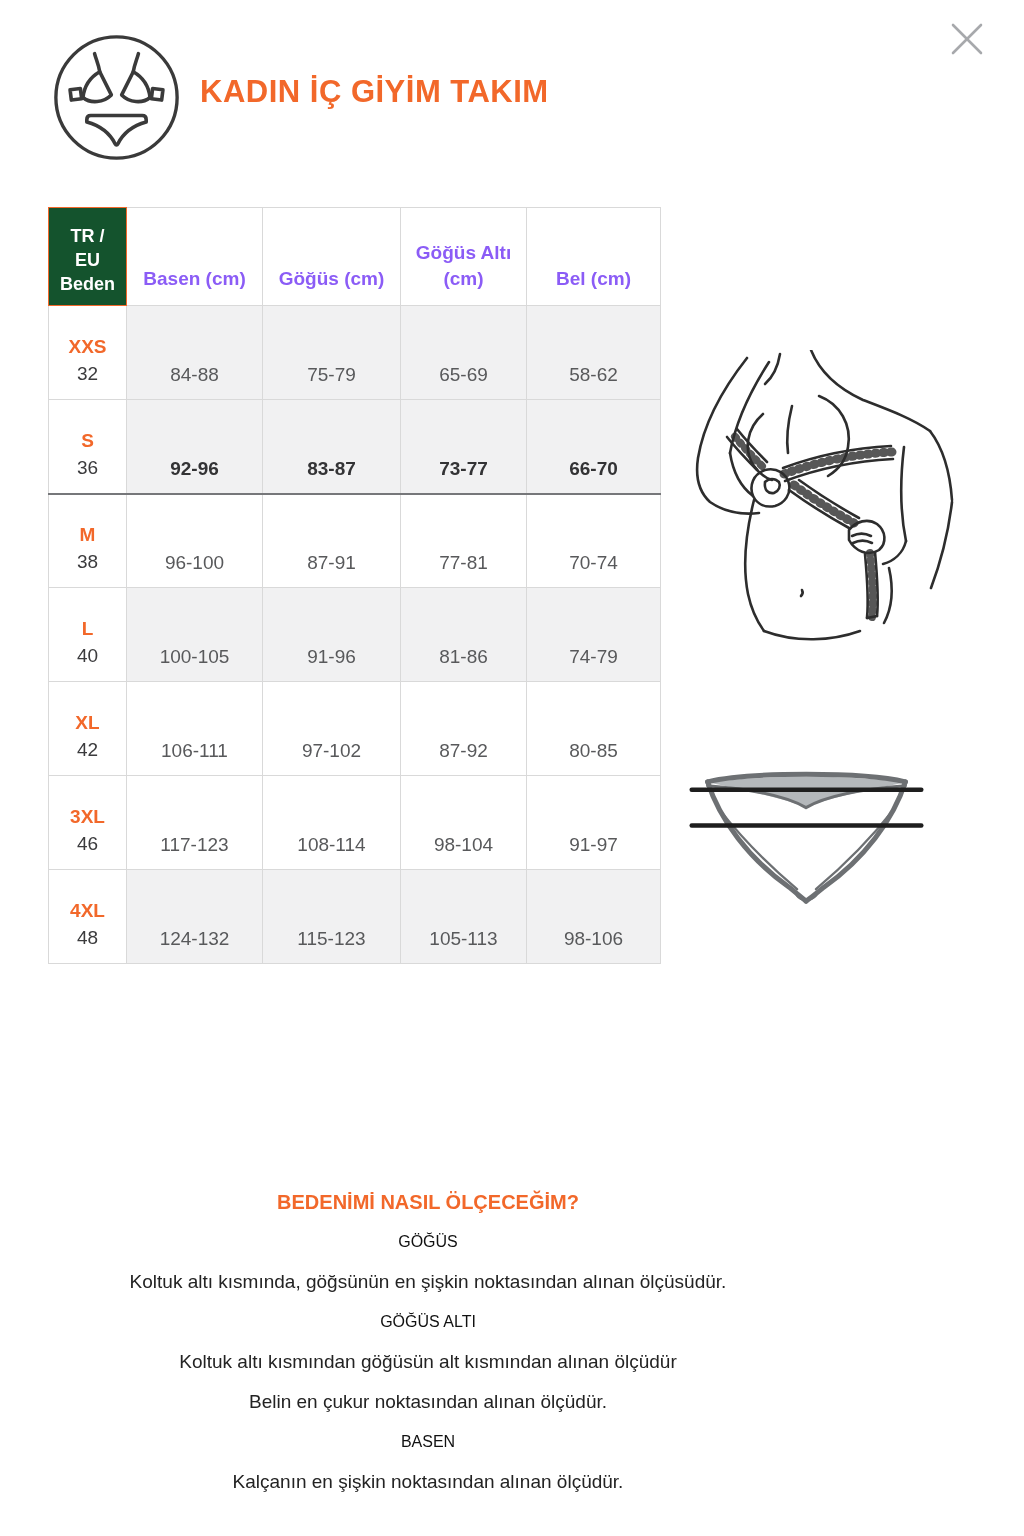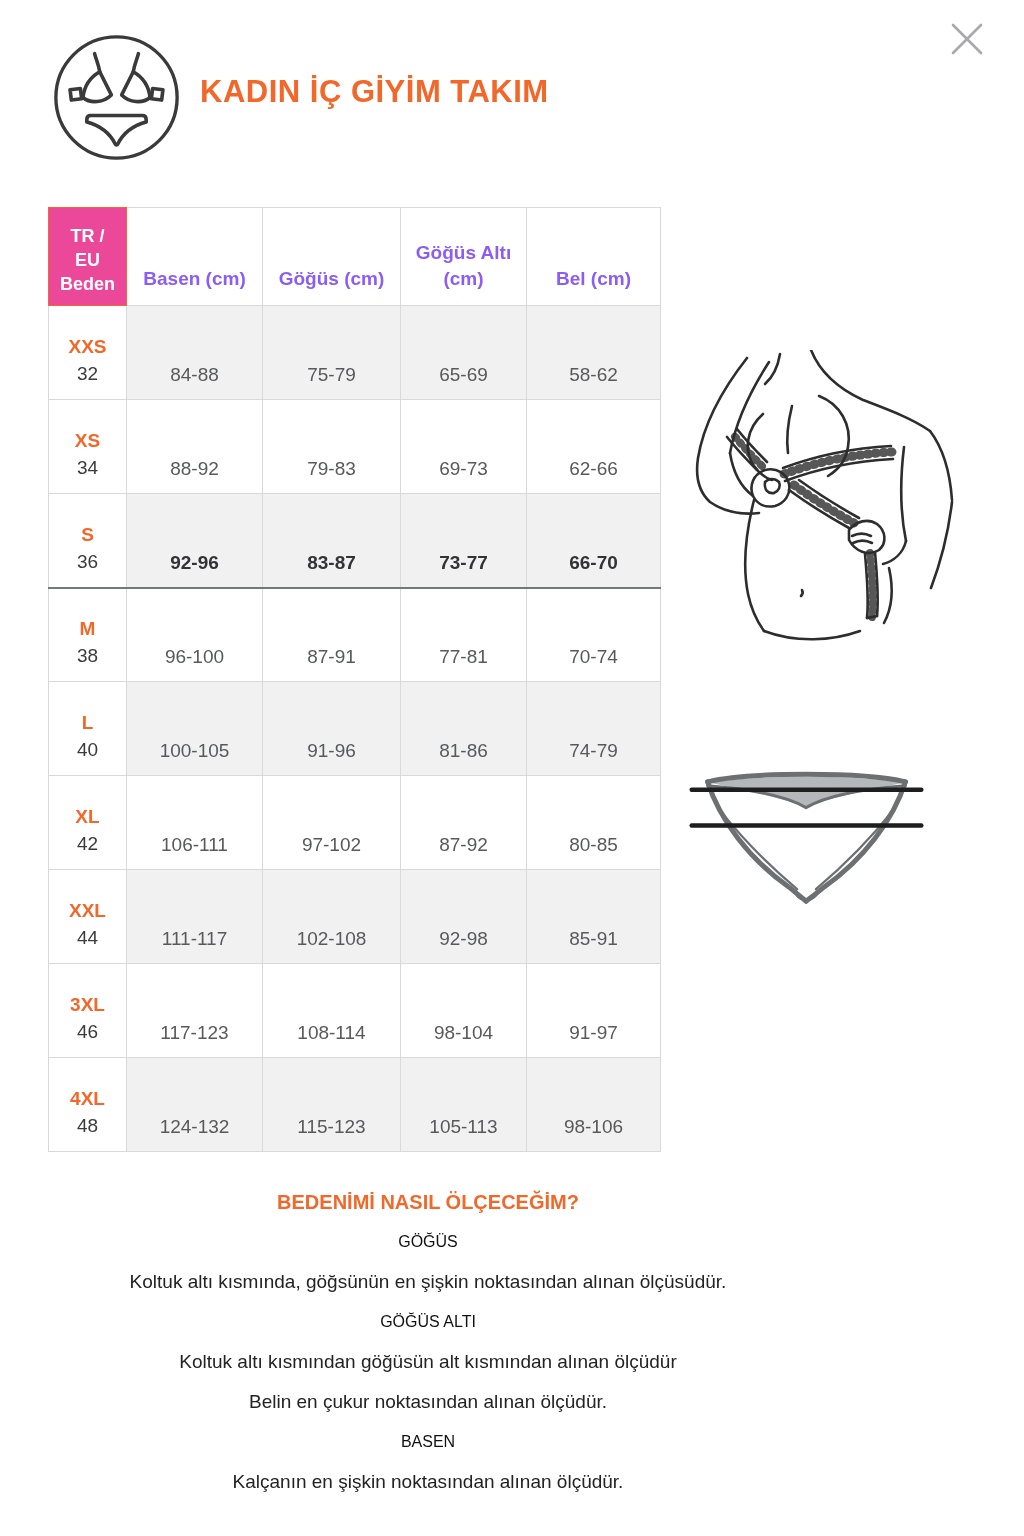--- a/index.html
+++ b/index.html
@@ -18,21 +18,21 @@
   }
 
   
   .table-wrap{left:48px;top:207px;}
   table{border-collapse:collapse;table-layout:fixed;width:612px;}
   td,th{border:1px solid #d9d9d9;text-align:center;vertical-align:bottom;
         font-size:19px;padding:0 2px 13px 2px;}
   thead tr{height:98px;}
   tbody tr{height:94px;}
   th.corner{
-    background:#ec4899;color:#ffffff;font-weight:bold;font-size:18px;
+    background:#14532d;color:#ffffff;font-weight:bold;font-size:18px;
     line-height:24px;white-space:pre-line;padding-bottom:9px;border-color:#f2682a;
   }
   th.col-h{font-weight:bold;color:#8b5cf6;background:#ffffff;line-height:26px;}
   td.size-cell{background:#ffffff;padding-bottom:12px;line-height:27px;}
   .size-label{display:block;color:#f2682a;font-weight:bold;}
   .size-eu{display:block;color:#3b3b3d;}
   td.value-cell{color:#58595b;background:#ffffff;margin-top:12px;}
   tr.shaded td.value-cell{background:#f1f1f2;}
   tr.highlighted td{border-bottom:2px solid #76777a;}
   tr.highlighted td.value-cell{font-weight:bold;color:#333335;text-align:center;}
@@ -103,30 +103,20 @@
         <tr class="shaded">
           <td class="size-cell">
             <span class="size-label">XXS</span>
             <span class="size-eu">32</span>
           </td>
           <td class="value-cell">84-88</td>
           <td class="value-cell">75-79</td>
           <td class="value-cell">65-69</td>
           <td class="value-cell">58-62</td>
         </tr>
-        <tr class="">
-          <td class="size-cell">
-            <span class="size-label">XS</span>
-            <span class="size-eu">34</span>
-          </td>
-          <td class="value-cell">88-92</td>
-          <td class="value-cell">79-83</td>
-          <td class="value-cell">69-73</td>
-          <td class="value-cell">62-66</td>
-        </tr>
         <tr class="shaded highlighted">
           <td class="size-cell">
             <span class="size-label">S</span>
             <span class="size-eu">36</span>
           </td>
           <td class="value-cell">92-96</td>
           <td class="value-cell">83-87</td>
           <td class="value-cell">73-77</td>
           <td class="value-cell">66-70</td>
         </tr>
@@ -152,30 +142,20 @@
         </tr>
         <tr class="">
           <td class="size-cell">
             <span class="size-label">XL</span>
             <span class="size-eu">42</span>
           </td>
           <td class="value-cell">106-111</td>
           <td class="value-cell">97-102</td>
           <td class="value-cell">87-92</td>
           <td class="value-cell">80-85</td>
-        </tr>
-        <tr class="shaded">
-          <td class="size-cell">
-            <span class="size-label">XXL</span>
-            <span class="size-eu">44</span>
-          </td>
-          <td class="value-cell">111-117</td>
-          <td class="value-cell">102-108</td>
-          <td class="value-cell">92-98</td>
-          <td class="value-cell">85-91</td>
         </tr>
         <tr class="">
           <td class="size-cell">
             <span class="size-label">3XL</span>
             <span class="size-eu">46</span>
           </td>
           <td class="value-cell">117-123</td>
           <td class="value-cell">108-114</td>
           <td class="value-cell">98-104</td>
           <td class="value-cell">91-97</td>

